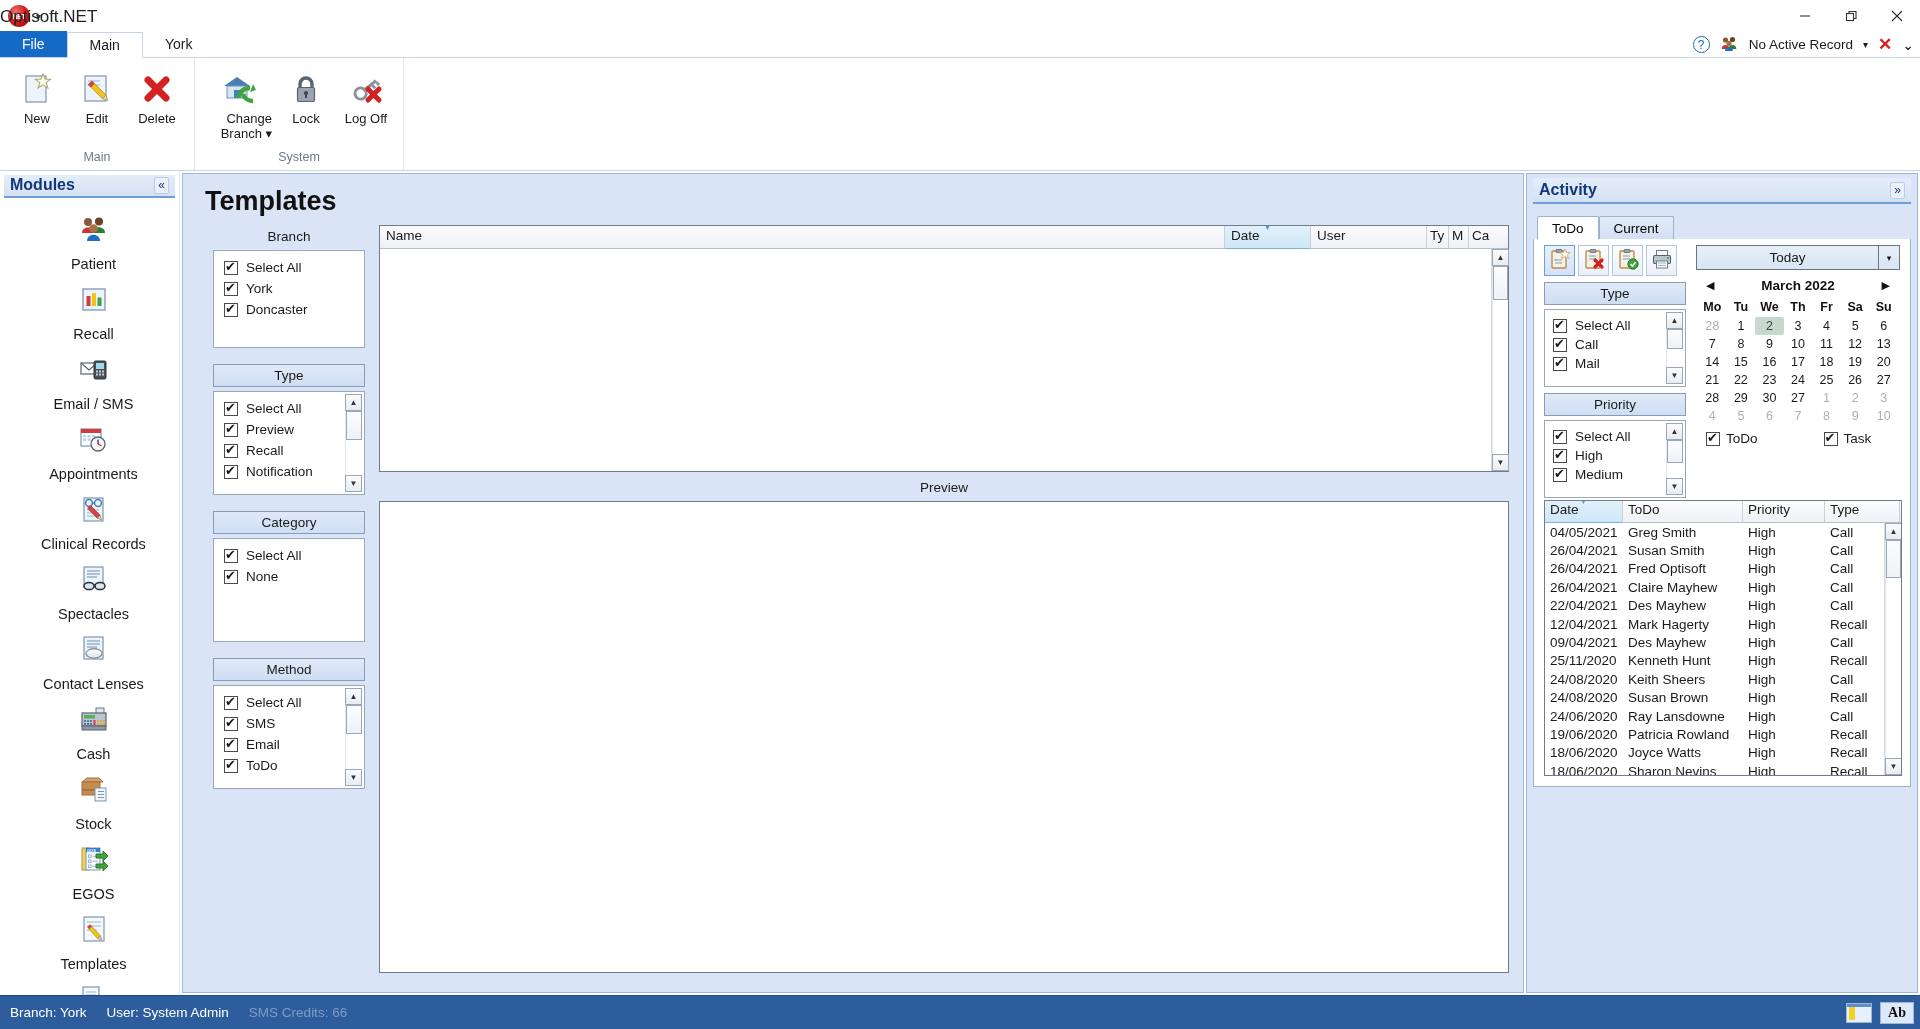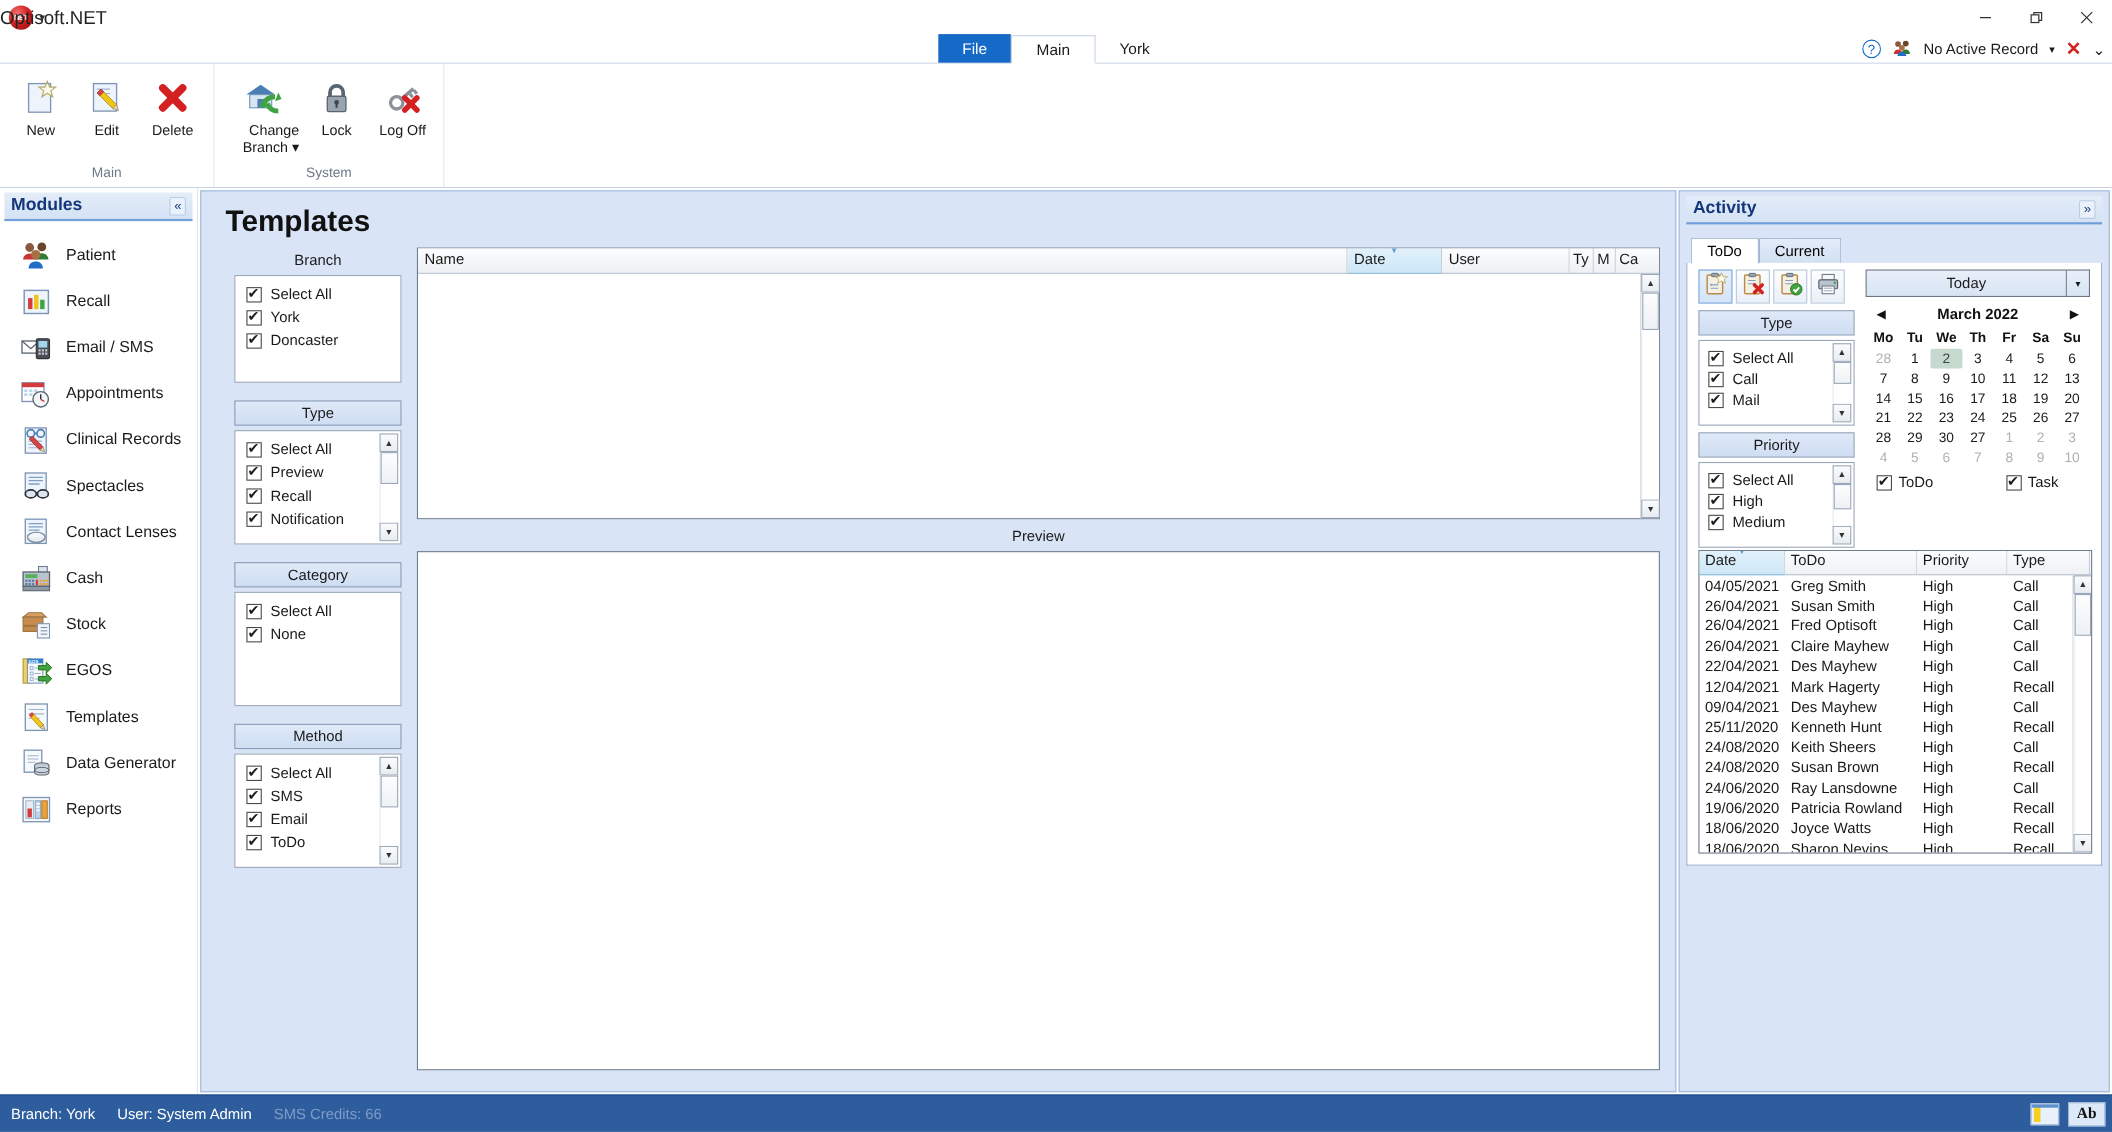--- a/index.html
+++ b/index.html
@@ -44,21 +44,20 @@
   }
 
   
   .ribbon-tabs {
     position: relative;
     height: 26px;
     background: #ffffff;
     display: flex;
     align-items: flex-end;
     border-bottom: 1px solid #c8d4e4;
-    justify-content: center;
   }
   .rtab {
     height: 26px; padding: 0 22px;
     display: flex; align-items: center;
     font-size: 14px; color: #1a1a1a; cursor: pointer;
   }
   .rtab.file {
     background: #1569c7; color: #fff; font-weight: normal;
   }
   .rtab.active {
@@ -130,21 +129,21 @@
   }
   .modules-title { font-size: 16px; font-weight: bold; color: #13377a; }
   .modules-collapse {
     font-size: 12px; color: #13377a; cursor: pointer;
     background: #eaf1fb; border: 1px solid #b9cde8; border-radius: 2px;
     padding: 0 3px; line-height: 15px;
   }
   .mod-list { padding-top: 10px; overflow: hidden; }
   .mod-item {
     display: flex; align-items: center; gap: 12px;
-    padding: 6px 10px 6px 18px; cursor: pointer;
+    padding: 6px 10px 6px 18px; cursor: pointer; flex-direction: column;
   }
   .mod-icon { width: 30px; height: 30px; flex: 0 0 30px; }
   .mod-label { font-size: 14.5px; color: #1a1a1a; }
 
   
   .main-panel {
     flex: 1 1 auto; margin: 2px 2px 2px 2px;
     border: 1px solid #9db8da; background: #d9e5f7;
     position: relative; overflow: hidden;
   }

